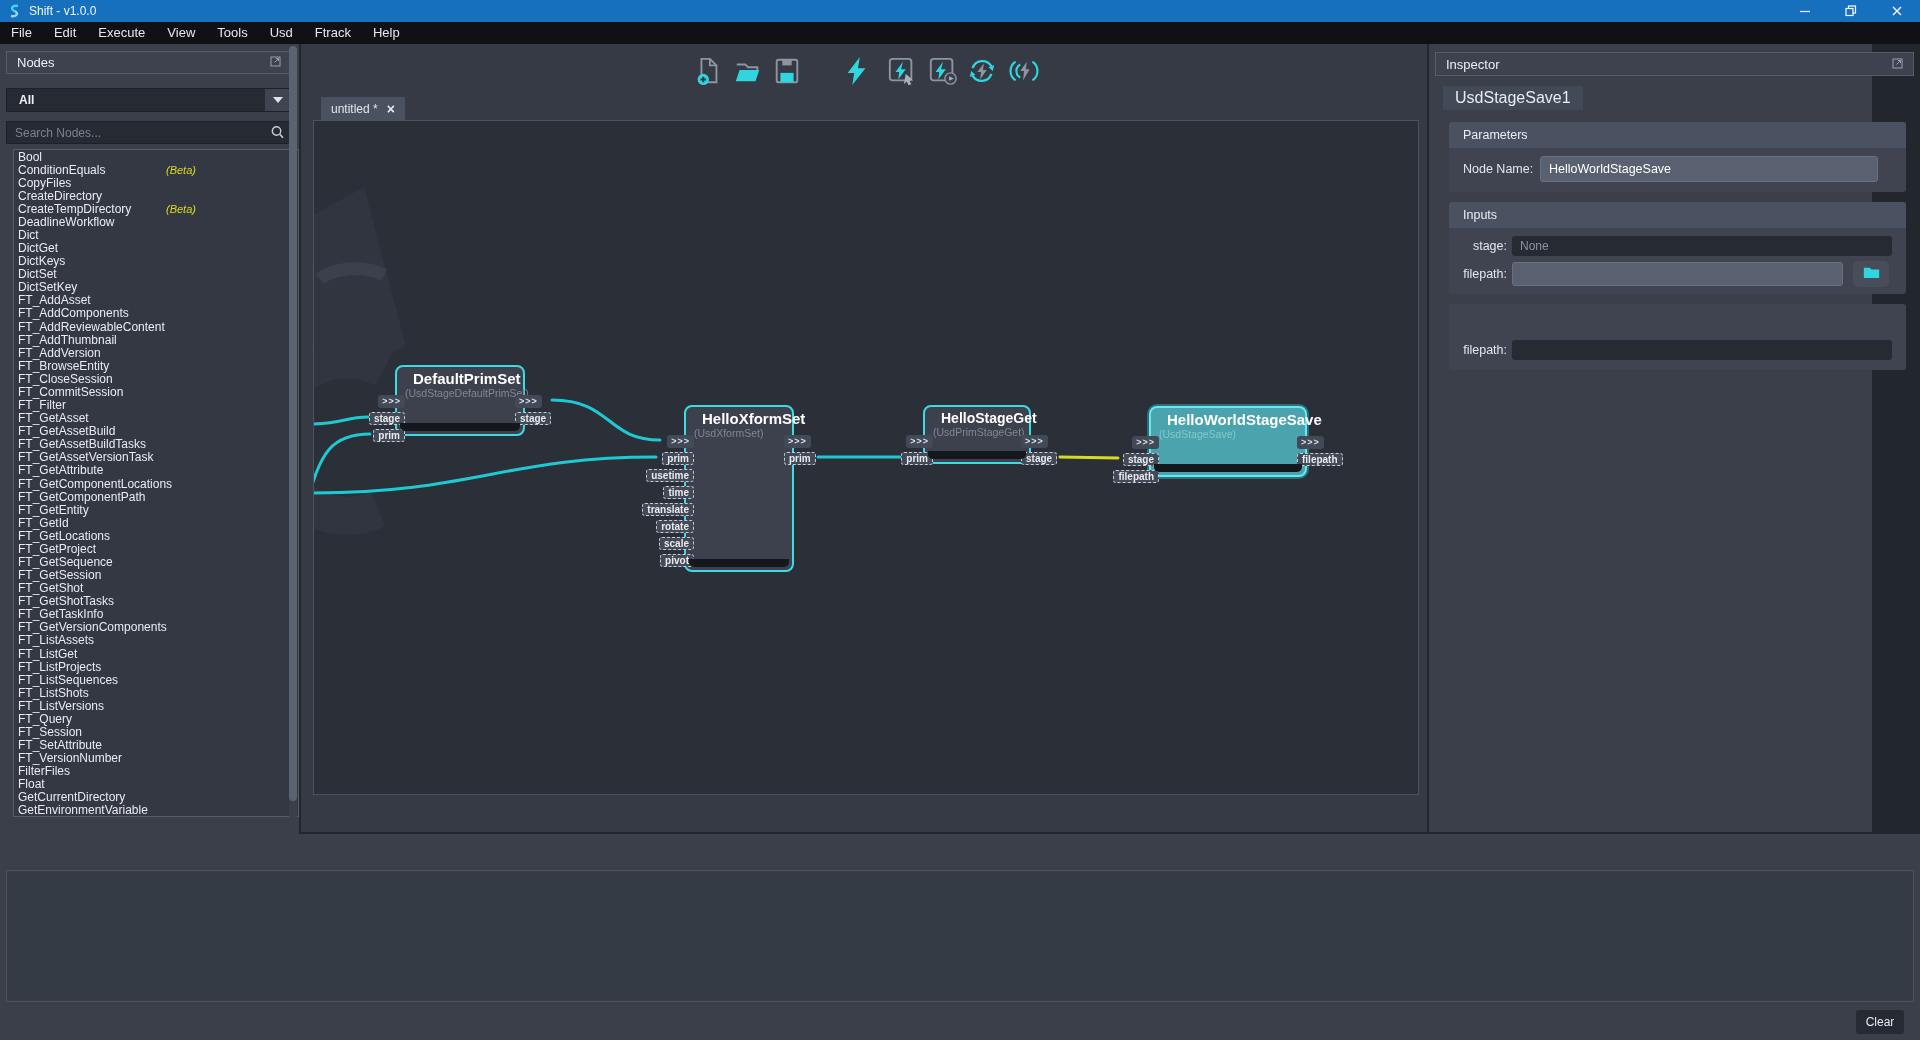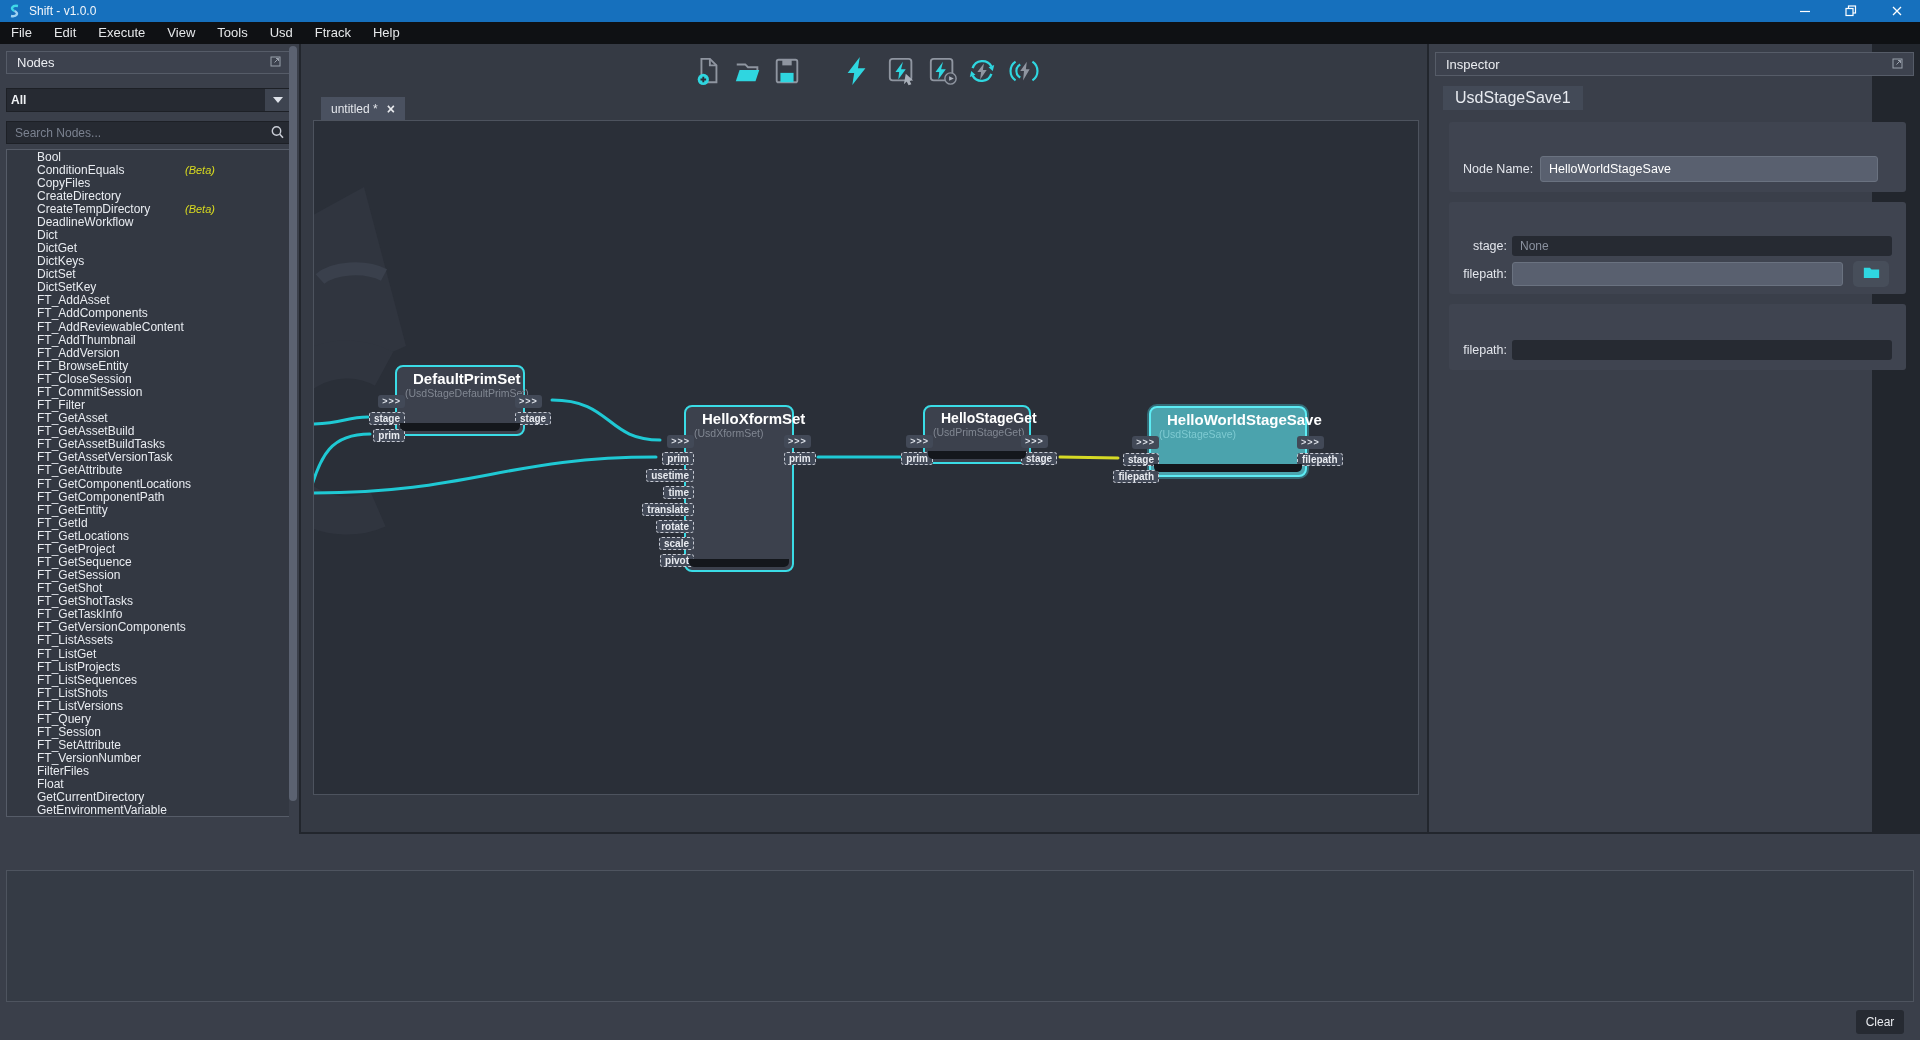--- a/index.html
+++ b/index.html
@@ -18,30 +18,30 @@
   .panel{background:#3a3f4a;}
   #left-panel{left:0;top:44px;width:299px;height:998px;}
   #center-panel{left:301px;top:44px;width:1126px;height:788px;background:#353a44;}
   #right-panel{left:1429px;top:44px;width:443px;height:788px;}
   #logger-panel{left:0;top:834px;width:1920px;height:206px;}
   .hdrbar{background:#3d424e;border:1px solid #565c68;color:#eceef2;font-size:13px;
     display:flex;align-items:center;padding:0 10px;box-sizing:border-box;justify-content:space-between;}
   
   #filter-dd{left:6px;top:44px;width:286px;height:24px;background:#262a32;border:1px solid #1d2026;
     box-sizing:border-box;display:flex;align-items:center;}
-  #filter-dd .val{color:#f0f2f5;font-size:12px;font-weight:bold;padding-left:4px;flex:1;}
+  #filter-dd .val{color:#f0f2f5;font-size:12px;font-weight:bold;padding-left:12px;flex:1;}
   #filter-dd .arrowbox{width:26px;height:100%;background:#3e4450;display:flex;align-items:center;justify-content:center;}
   .tri-down{width:0;height:0;border-left:5px solid transparent;border-right:5px solid transparent;border-top:6px solid #dfe3ea;}
   #search-wrap{left:6px;top:77px;width:286px;height:23px;background:#262a32;border:1px solid #1d2026;
     box-sizing:border-box;display:flex;align-items:center;}
   #search-wrap input{flex:1;background:transparent;border:none;outline:none;color:#cfd3db;font-size:12px;
     padding:0 8px;font-family:inherit;}
   #search-wrap input::placeholder{color:#7b8290;}
-  #node-list{left:6px;top:105px;width:286px;height:668px;background:#333842;border:1px solid #565c68;
-    box-sizing:border-box;overflow:hidden;padding-left:26px;}
+  #node-list{left:13px;top:105px;width:286px;height:668px;background:#333842;border:1px solid #565c68;
+    box-sizing:border-box;overflow:hidden;}
   .nl-row{position:relative;height:13.08px;display:flex;align-items:center;padding-left:4px;}
   .nl-label{color:#e9ecf1;font-size:12px;white-space:nowrap;}
   .nl-beta{position:absolute;left:152px;color:#d8da1f;font-size:11px;font-style:italic;}
   #nl-scroll{position:absolute;right:2px;top:2px;bottom:2px;width:8px;background:#3a3f4a;border-radius:4px;}
   #nl-thumb{position:absolute;left:0;top:0;width:8px;height:76%;background:#5b6271;border-radius:4px;}
   
   .tbtn{position:absolute;top:12px;width:30px;height:30px;display:flex;align-items:center;justify-content:center;}
   
   #graph-tab{left:20px;top:53px;height:23px;background:#4a5160;color:#e4e7ec;font-size:12px;
     display:inline-flex;align-items:center;gap:9px;padding:0 10px;}
@@ -571,27 +571,29 @@
     <span>
       <svg width="11" height="11" viewBox="0 0 11 11">
           <rect x="1" y="1" width="9" height="9" fill="none" stroke="#9aa1ac"></rect>
           <path d="M4.5 6.5 L8.5 2.5 M6 2.5 h2.5 v2.5" stroke="#9aa1ac" fill="none"></path>
         </svg>
     </span>
   </div>
   <div id="insp-tab" class="abs">UsdStageSave1</div>
 
   <div class="card" style="top:78px;height:70px;">
+    <div class="card-h">Parameters</div>
     <div class="frow" style="left:14px;top:34px;height:26px;">
       <span class="flabel">Node Name:</span>
     </div>
     <input class="fin-light" style="position: absolute; left: 91px; top: 34px; width: 338px; height: 26px;" value="HelloWorldStageSave">
   </div>
 
   <div class="card" style="top:158px;height:92px;">
+    <div class="card-h">Inputs</div>
     <div class="frow" style="left:0;top:34px;width:58px;height:20px;justify-content:flex-end;">
       <span class="flabel">stage:</span>
     </div>
     <div class="fin-dark" style="position:absolute;left:63px;top:34px;width:380px;height:20px;">None</div>
     <div class="frow" style="left:0;top:60px;width:58px;height:24px;justify-content:flex-end;">
       <span class="flabel">filepath:</span>
     </div>
     <input class="fin-light" style="position: absolute; left: 63px; top: 60px; width: 331px; height: 24px;" value="">
     <div id="folder-btn" style="left:404px;top:59px;width:36px;height:26px;">
       <span>

